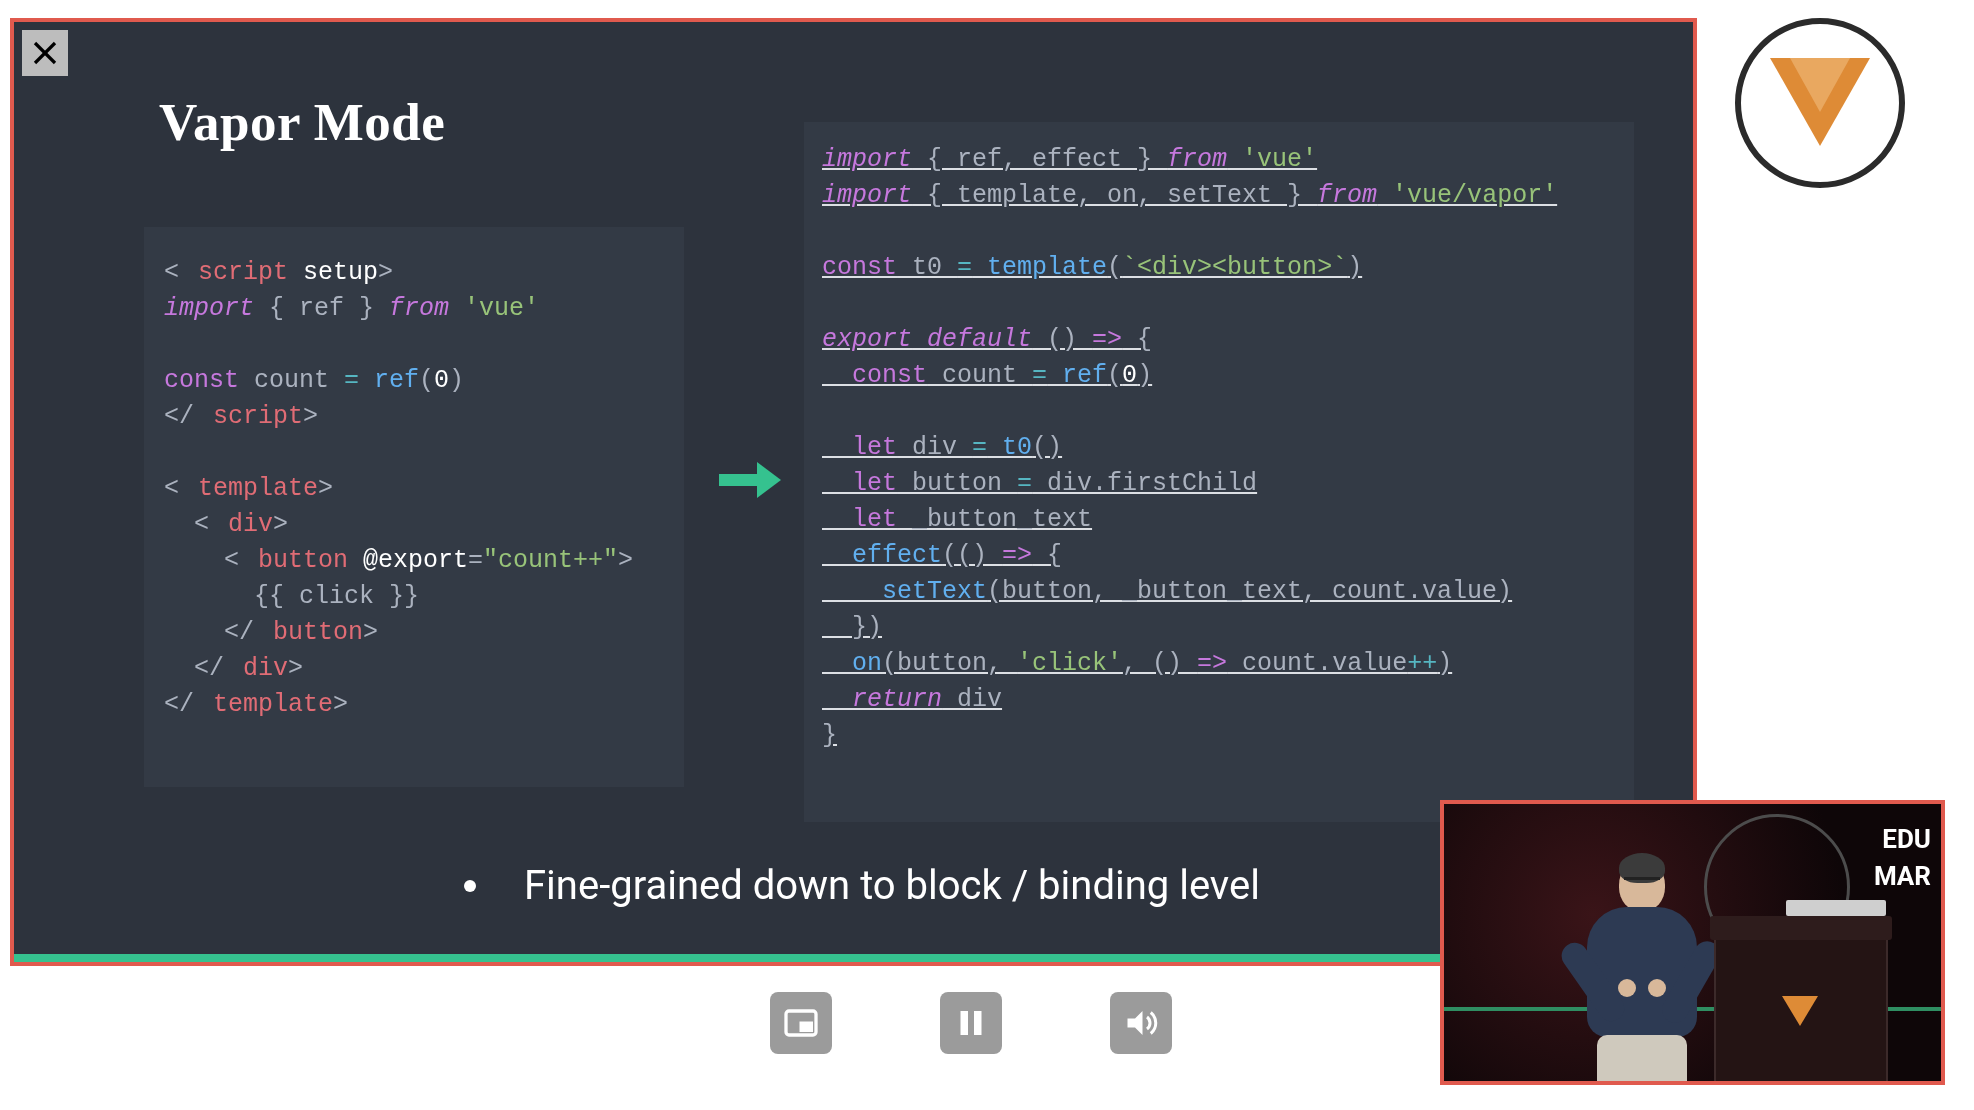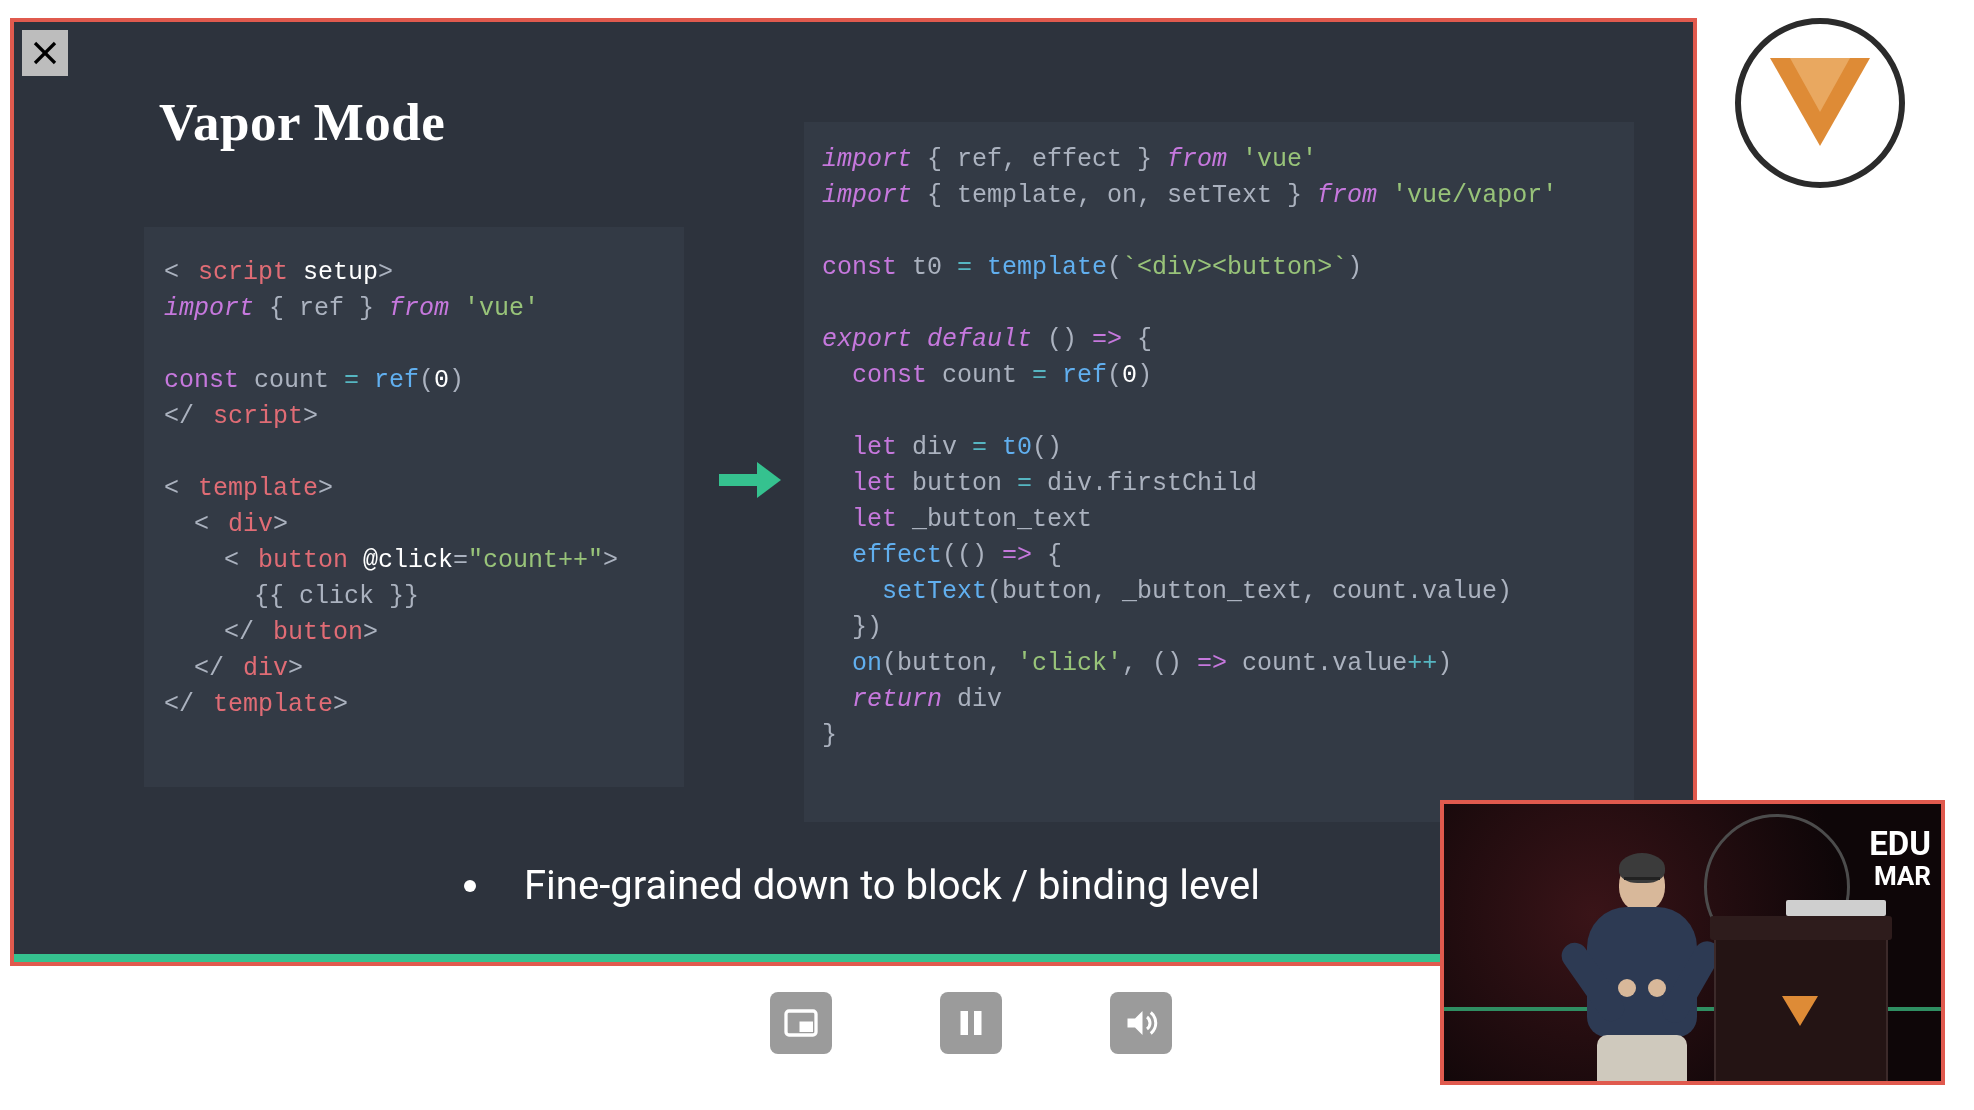--- a/index.html
+++ b/index.html
@@ -72,21 +72,21 @@
     position: absolute;
     background: #333a45;
     color: #dcdfe4;
     font-family: "SFMono-Regular", Consolas, "Liberation Mono", Menlo, monospace;
     font-size: 25px;
     line-height: 1.44;
     white-space: pre;
     box-sizing: border-box;
   }
   .code-left  { left: 130px;  top: 205px; width: 540px;  height: 560px; padding: 28px 20px 20px 20px; }
-  .code-right { left: 790px;  top: 100px; width: 830px;  height: 700px; padding: 20px 18px 18px 18px; }
+  .code-right { left: 790px;  top: 100px; width: 830px;  height: 700px; padding: 20px 18px 18px 18px; text-decoration: underline; }
 
   
   .kw    { color: #c678dd; font-style: italic; }   
   .kw2   { color: #c678dd; }                         
   .tag   { color: #e06c75; margin-left: 19px; }                         
   .attr  { color: #ffffff; }                         
   .fn    { color: #61afef; }                         
   .str   { color: #98c379; }                         
   .pun   { color: #abb2bf; }                         
   .op    { color: #56b6c2; }                         
@@ -146,21 +146,21 @@
     position: absolute; inset: 0;
     background: radial-gradient(circle at 30% 40%, #3a1418 0%, #0e0608 65%);
   }
   .pip .circle-deco {
     position: absolute;
     left: 260px; top: 10px;
     width: 140px; height: 140px;
     border: 3px solid #4c4c4c;
     border-radius: 50%;
   }
-  .pip .text1 { position:absolute; right:10px; top:20px; color:#fff; font-size:33px; font-weight:700; }
+  .pip .text1 { position:absolute; right:10px; top:20px; color:#fff; font-size:26px; font-weight:700; }
   .pip .text2 { position:absolute; right:10px; top:57px; color:#fff; font-size:26px; font-weight:700; }
 
   .pip .speaker {
     position: absolute;
     left: 138px; top: 55px;
     width: 120px; height: 225px;
   }
   .pip .speaker .head {
     width: 46px; height: 52px; background: #d8b89a; border-radius: 50% 50% 45% 45%;
     margin: 0 auto;
@@ -243,21 +243,21 @@
   <div class="slide-title">Vapor Mode</div>
 
   <div class="code-panel code-left"><span class="pun">&lt;</span><span class="tag">script</span><span class="attr"> setup</span><span class="pun">&gt;</span>
 <span class="kw">import</span><span class="pun"> { ref } </span><span class="kw">from</span><span class="str"> 'vue'</span>
 <span></span>
 <span class="kw2">const</span><span class="pun"> count </span><span class="op">=</span><span class="fn"> ref</span><span class="pun">(</span><span class="attr">0</span><span class="pun">)</span>
 <span class="pun">&lt;/</span><span class="tag">script</span><span class="pun">&gt;</span>
 <span></span>
 <span class="pun">&lt;</span><span class="tag">template</span><span class="pun">&gt;</span>
 <span class="pun">  &lt;</span><span class="tag">div</span><span class="pun">&gt;</span>
-<span class="pun">    &lt;</span><span class="tag">button</span><span class="attr"> @click</span><span class="pun">=</span><span class="str">"count++"</span><span class="pun">&gt;</span>
+<span class="pun">    &lt;</span><span class="tag">button</span><span class="attr"> @export</span><span class="pun">=</span><span class="str">"count++"</span><span class="pun">&gt;</span>
 <span class="pun">      {{ click }}</span>
 <span class="pun">    &lt;/</span><span class="tag">button</span><span class="pun">&gt;</span>
 <span class="pun">  &lt;/</span><span class="tag">div</span><span class="pun">&gt;</span>
 <span class="pun">&lt;/</span><span class="tag">template</span><span class="pun">&gt;</span></div>
 
   <div class="arrow">
     <svg width="62" height="40" viewBox="0 0 62 40">
       <rect x="0" y="14" width="38" height="12" fill="#35c28f"></rect>
       <polygon points="38,2 62,20 38,38" fill="#35c28f"></polygon>
     </svg>

